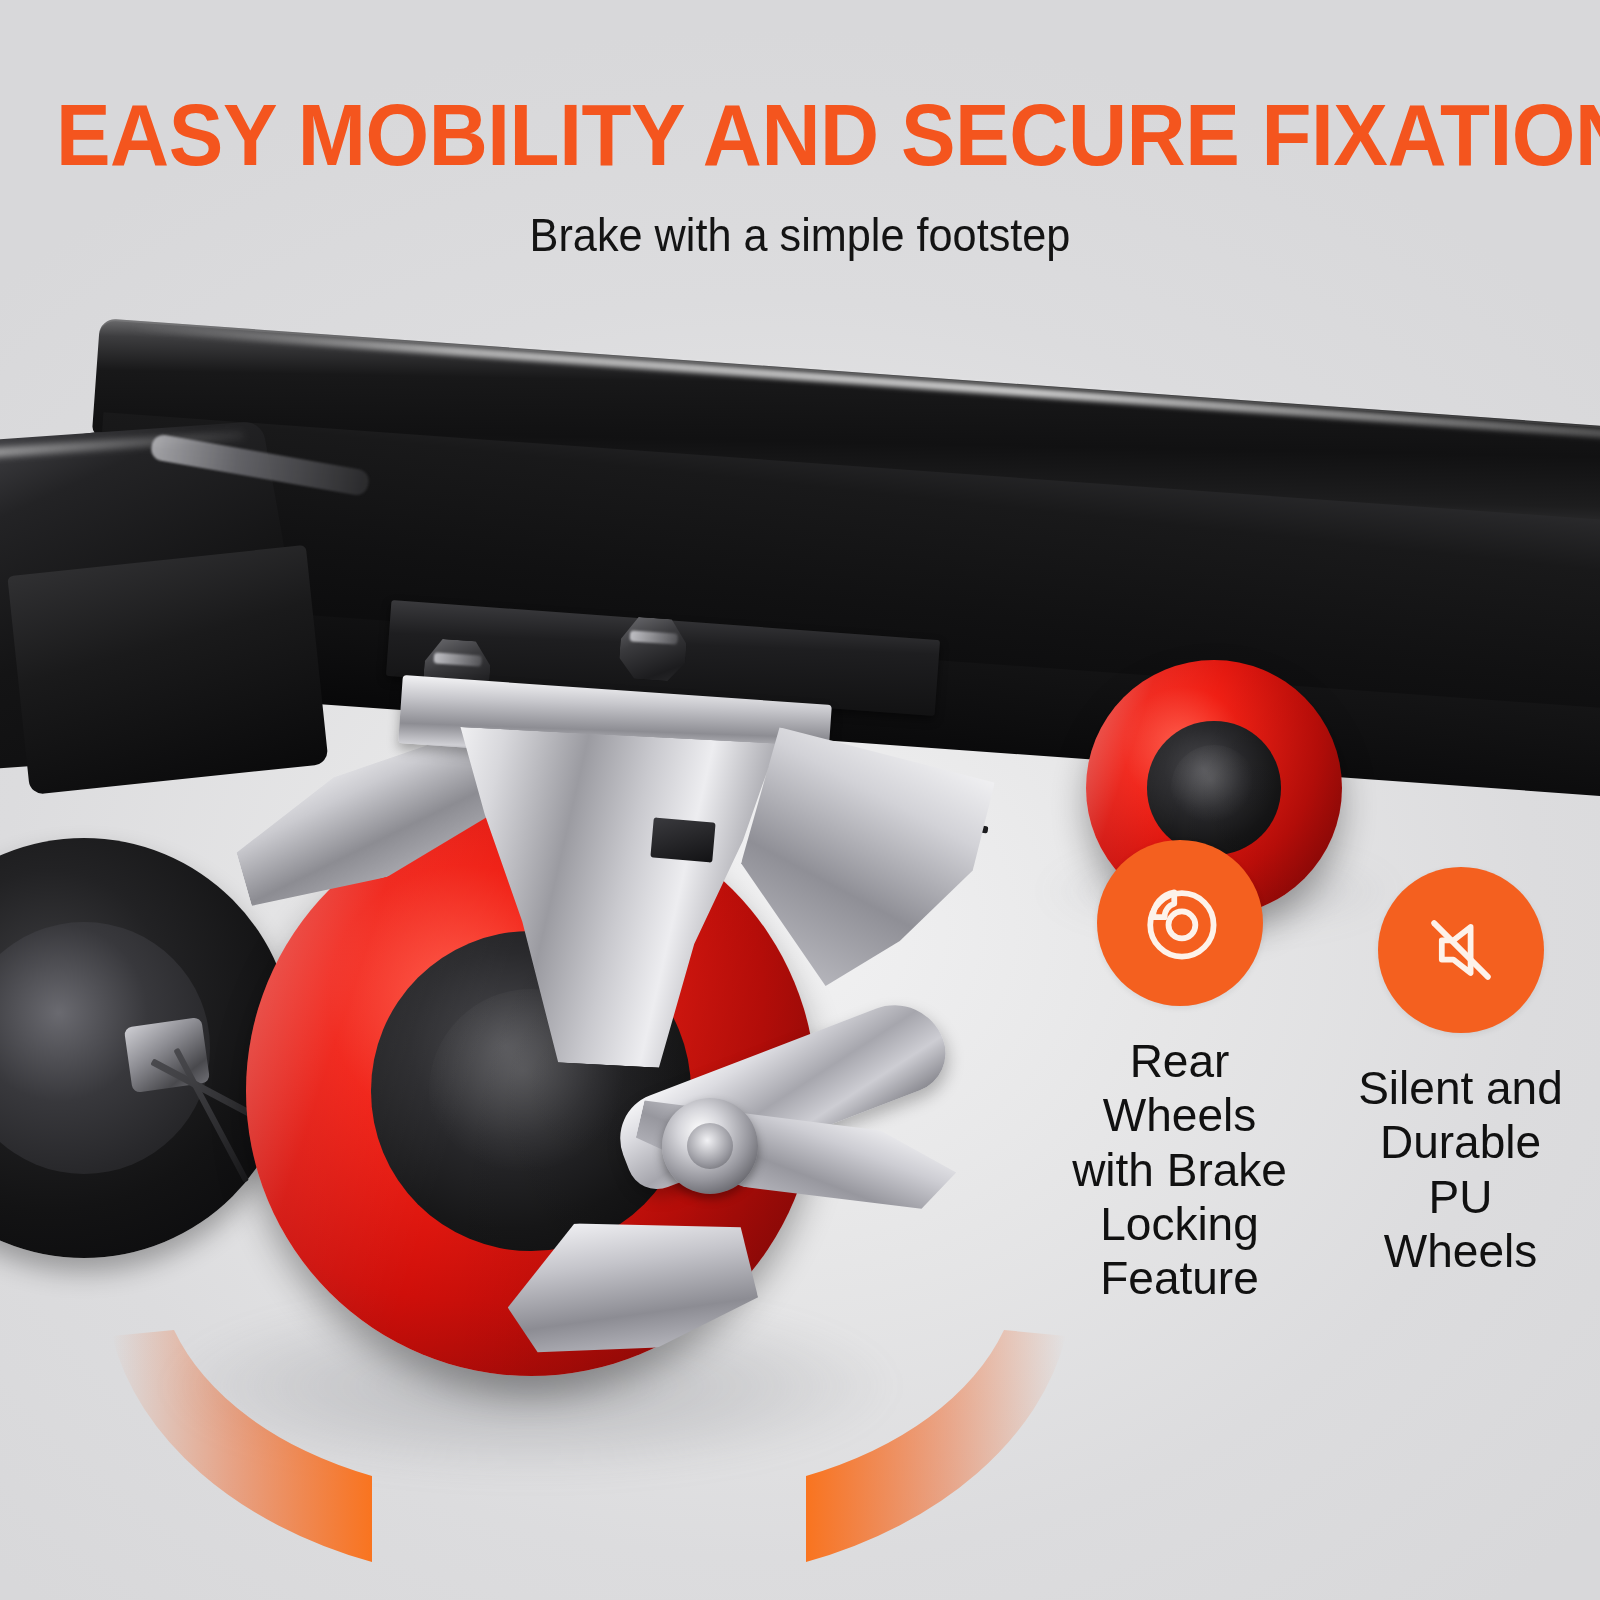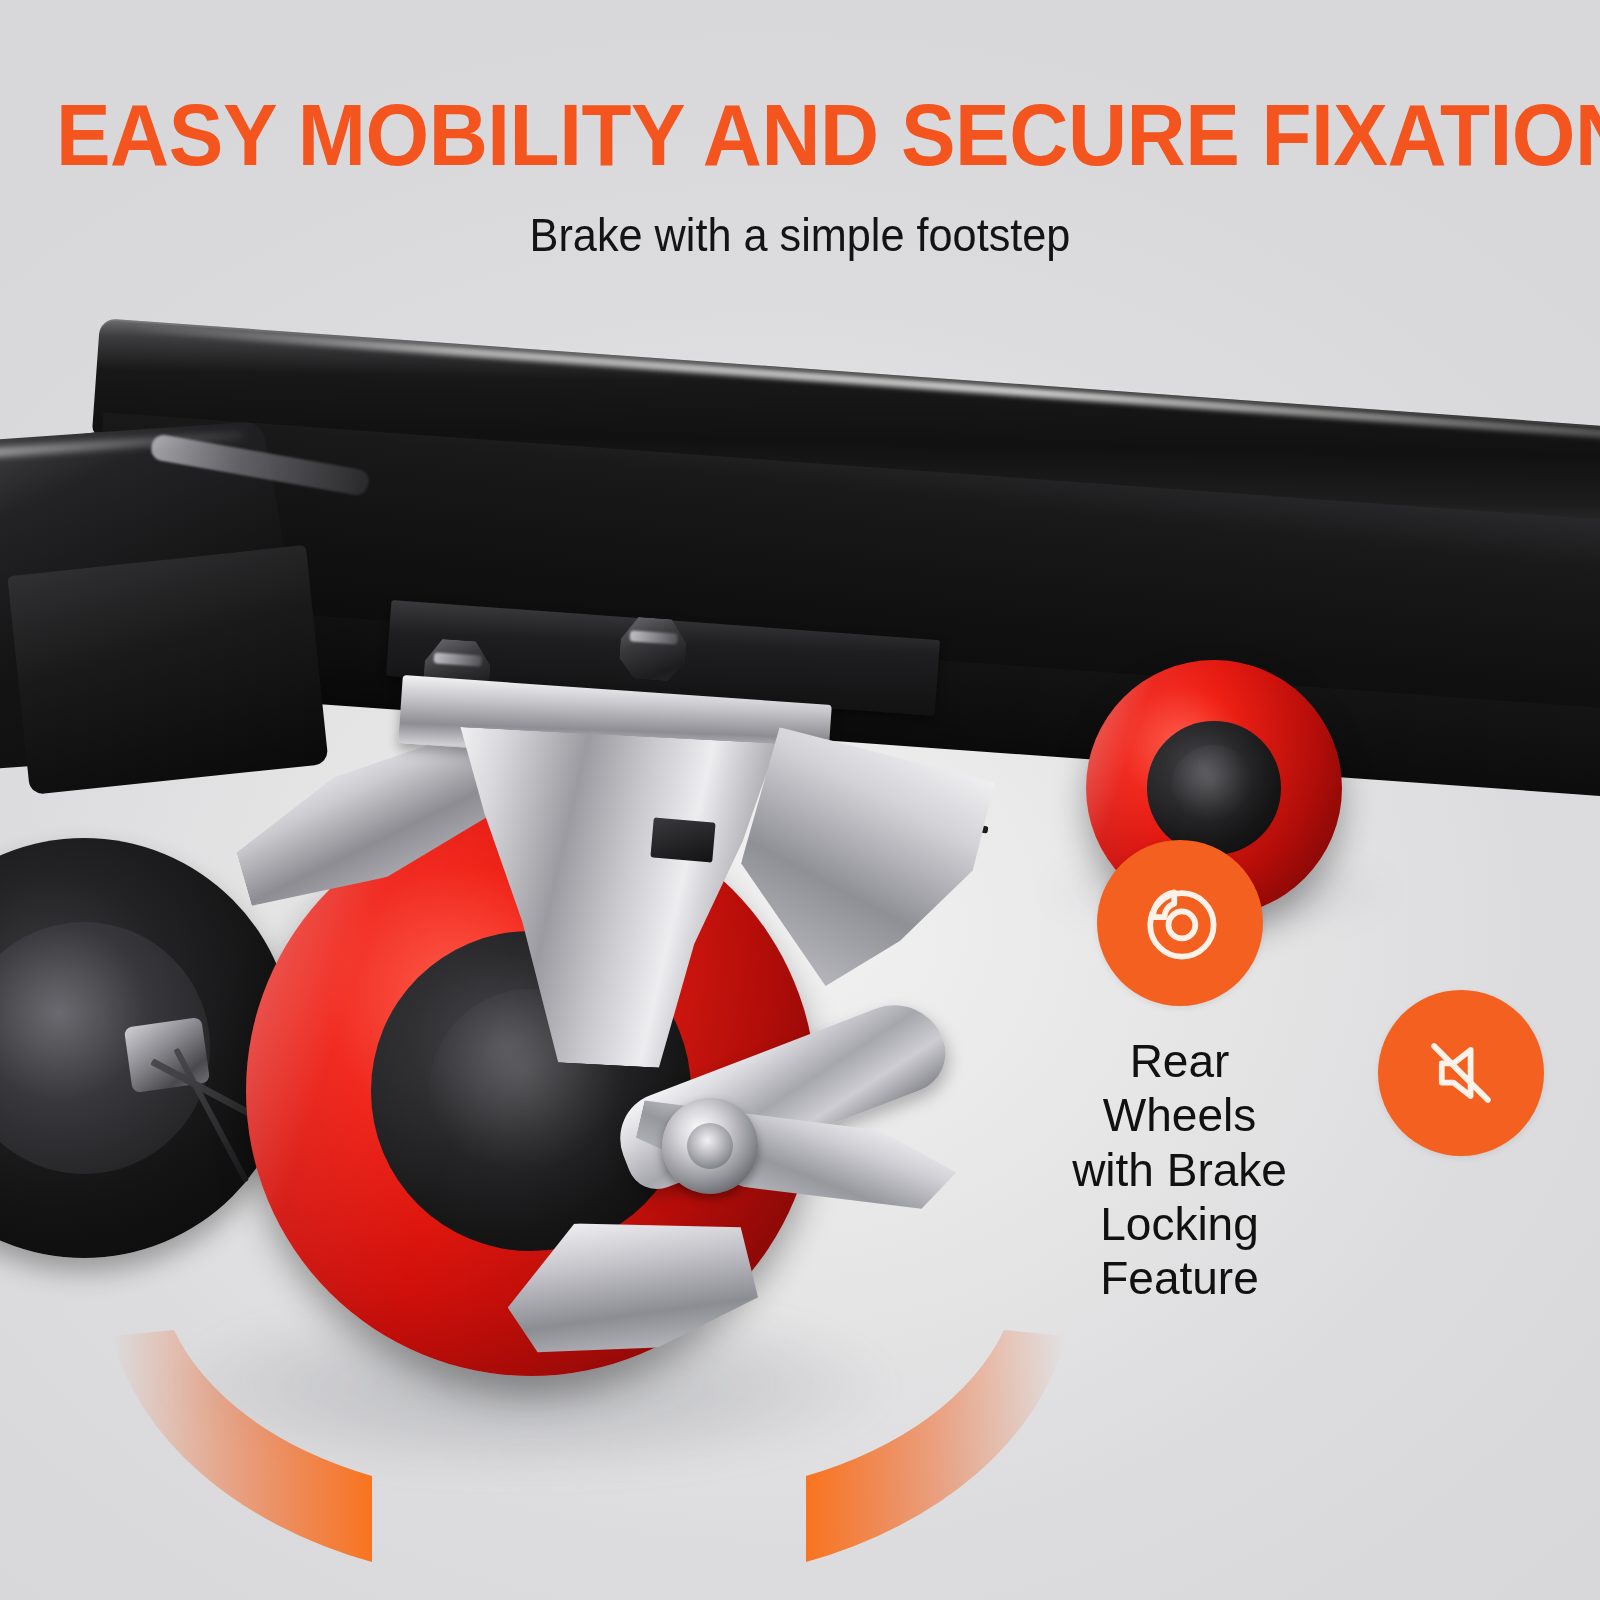--- a/index.html
+++ b/index.html
@@ -385,16 +385,18 @@
 Locking Feature</div>
     </div>
 
     <div class="feature">
       <div class="fi-circle">
         <svg width="96" height="96" viewBox="0 0 100 100">
           <path d="M 30 40 L 30 60 L 42 60 L 60 74 L 60 26 L 42 40 Z" fill="none" stroke="#fdf2ea" stroke-width="6" stroke-linejoin="round" stroke-linecap="round"></path>
           <line x1="22" y1="22" x2="78" y2="78" stroke="#fdf2ea" stroke-width="6" stroke-linecap="round"></line>
         </svg>
       </div>
+      <div class="fi-label">Silent and Durable
+PU Wheels</div>
     </div>
   </div>
 
 </div>
 
 </body></html>

